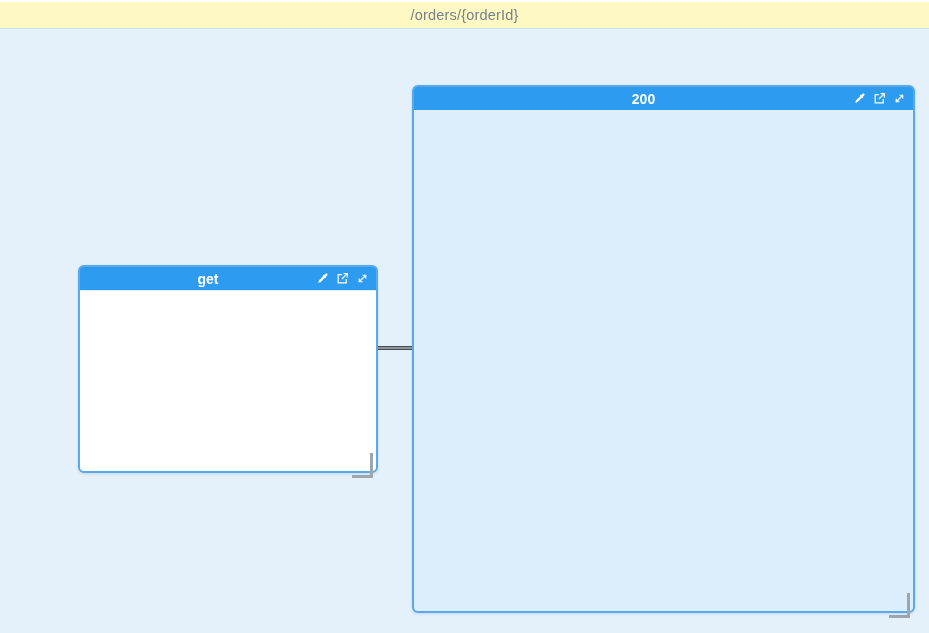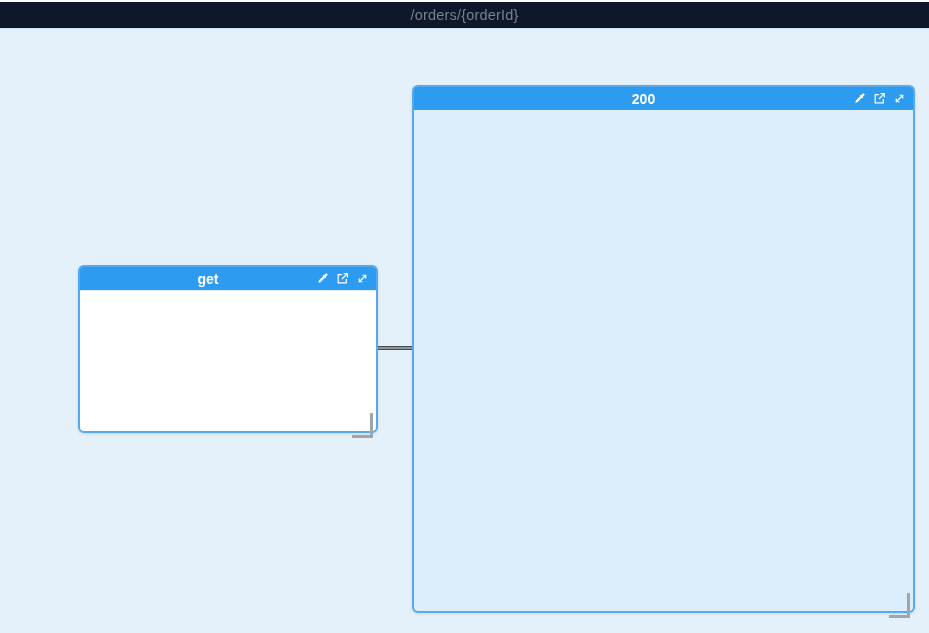--- a/index.html
+++ b/index.html
@@ -5,37 +5,37 @@
   * { margin:0; padding:0; box-sizing:border-box; }
   html,body { width:929px; height:633px; overflow:hidden; }
   body {
     position:relative;
     font-family:"Liberation Sans","DejaVu Sans",sans-serif;
     background:#e4f1fa;
   }
   .topstrip { position:absolute; top:0; left:0; width:100%; height:2px; background:#fbfdfe; }
   .topbar {
     position:absolute; top:2px; left:0; width:100%; height:27px;
-    background:#0f172a; border-bottom:1px solid #c8e3f2;
+    background:#fef9c3; border-bottom:1px solid #c8e3f2;
     display:flex; align-items:center; justify-content:center;
   }
   .topbar .path { font-size:14.5px; color:#75838c; letter-spacing:.2px; }
 
   .connector {
     position:absolute; left:377px; top:346px; width:36px; height:4px; z-index:1;
     background:linear-gradient(180deg,#474c51 0 1px,#8e959b 1px 3px,#474c51 3px 4px);
   }
 
   .panel {
     position:absolute; z-index:2;
     border:2px solid #58a8ee; border-radius:6px;
     box-shadow:0 1px 3px rgba(60,100,140,.18);
     overflow:visible;
   }
-  .panel-get  { left:78px;  top:265px; width:300px; height:168px; background:#ffffff; }
+  .panel-get  { left:78px;  top:265px; width:300px; height:208px; background:#ffffff; }
   .panel-200  { left:412px; top:85px;  width:503px; height:528px; background:#dcedfc; }
 
   .card-header {
     position:relative; height:24px; background:#2d9bf0;
     border-radius:3px 3px 0 0; border-bottom:1px solid rgba(255,255,255,.85);
     display:flex; align-items:center; justify-content:center;
   }
   .card-title {
     color:#fff; font-weight:bold; font-size:14px; padding-right:40px;
   }

